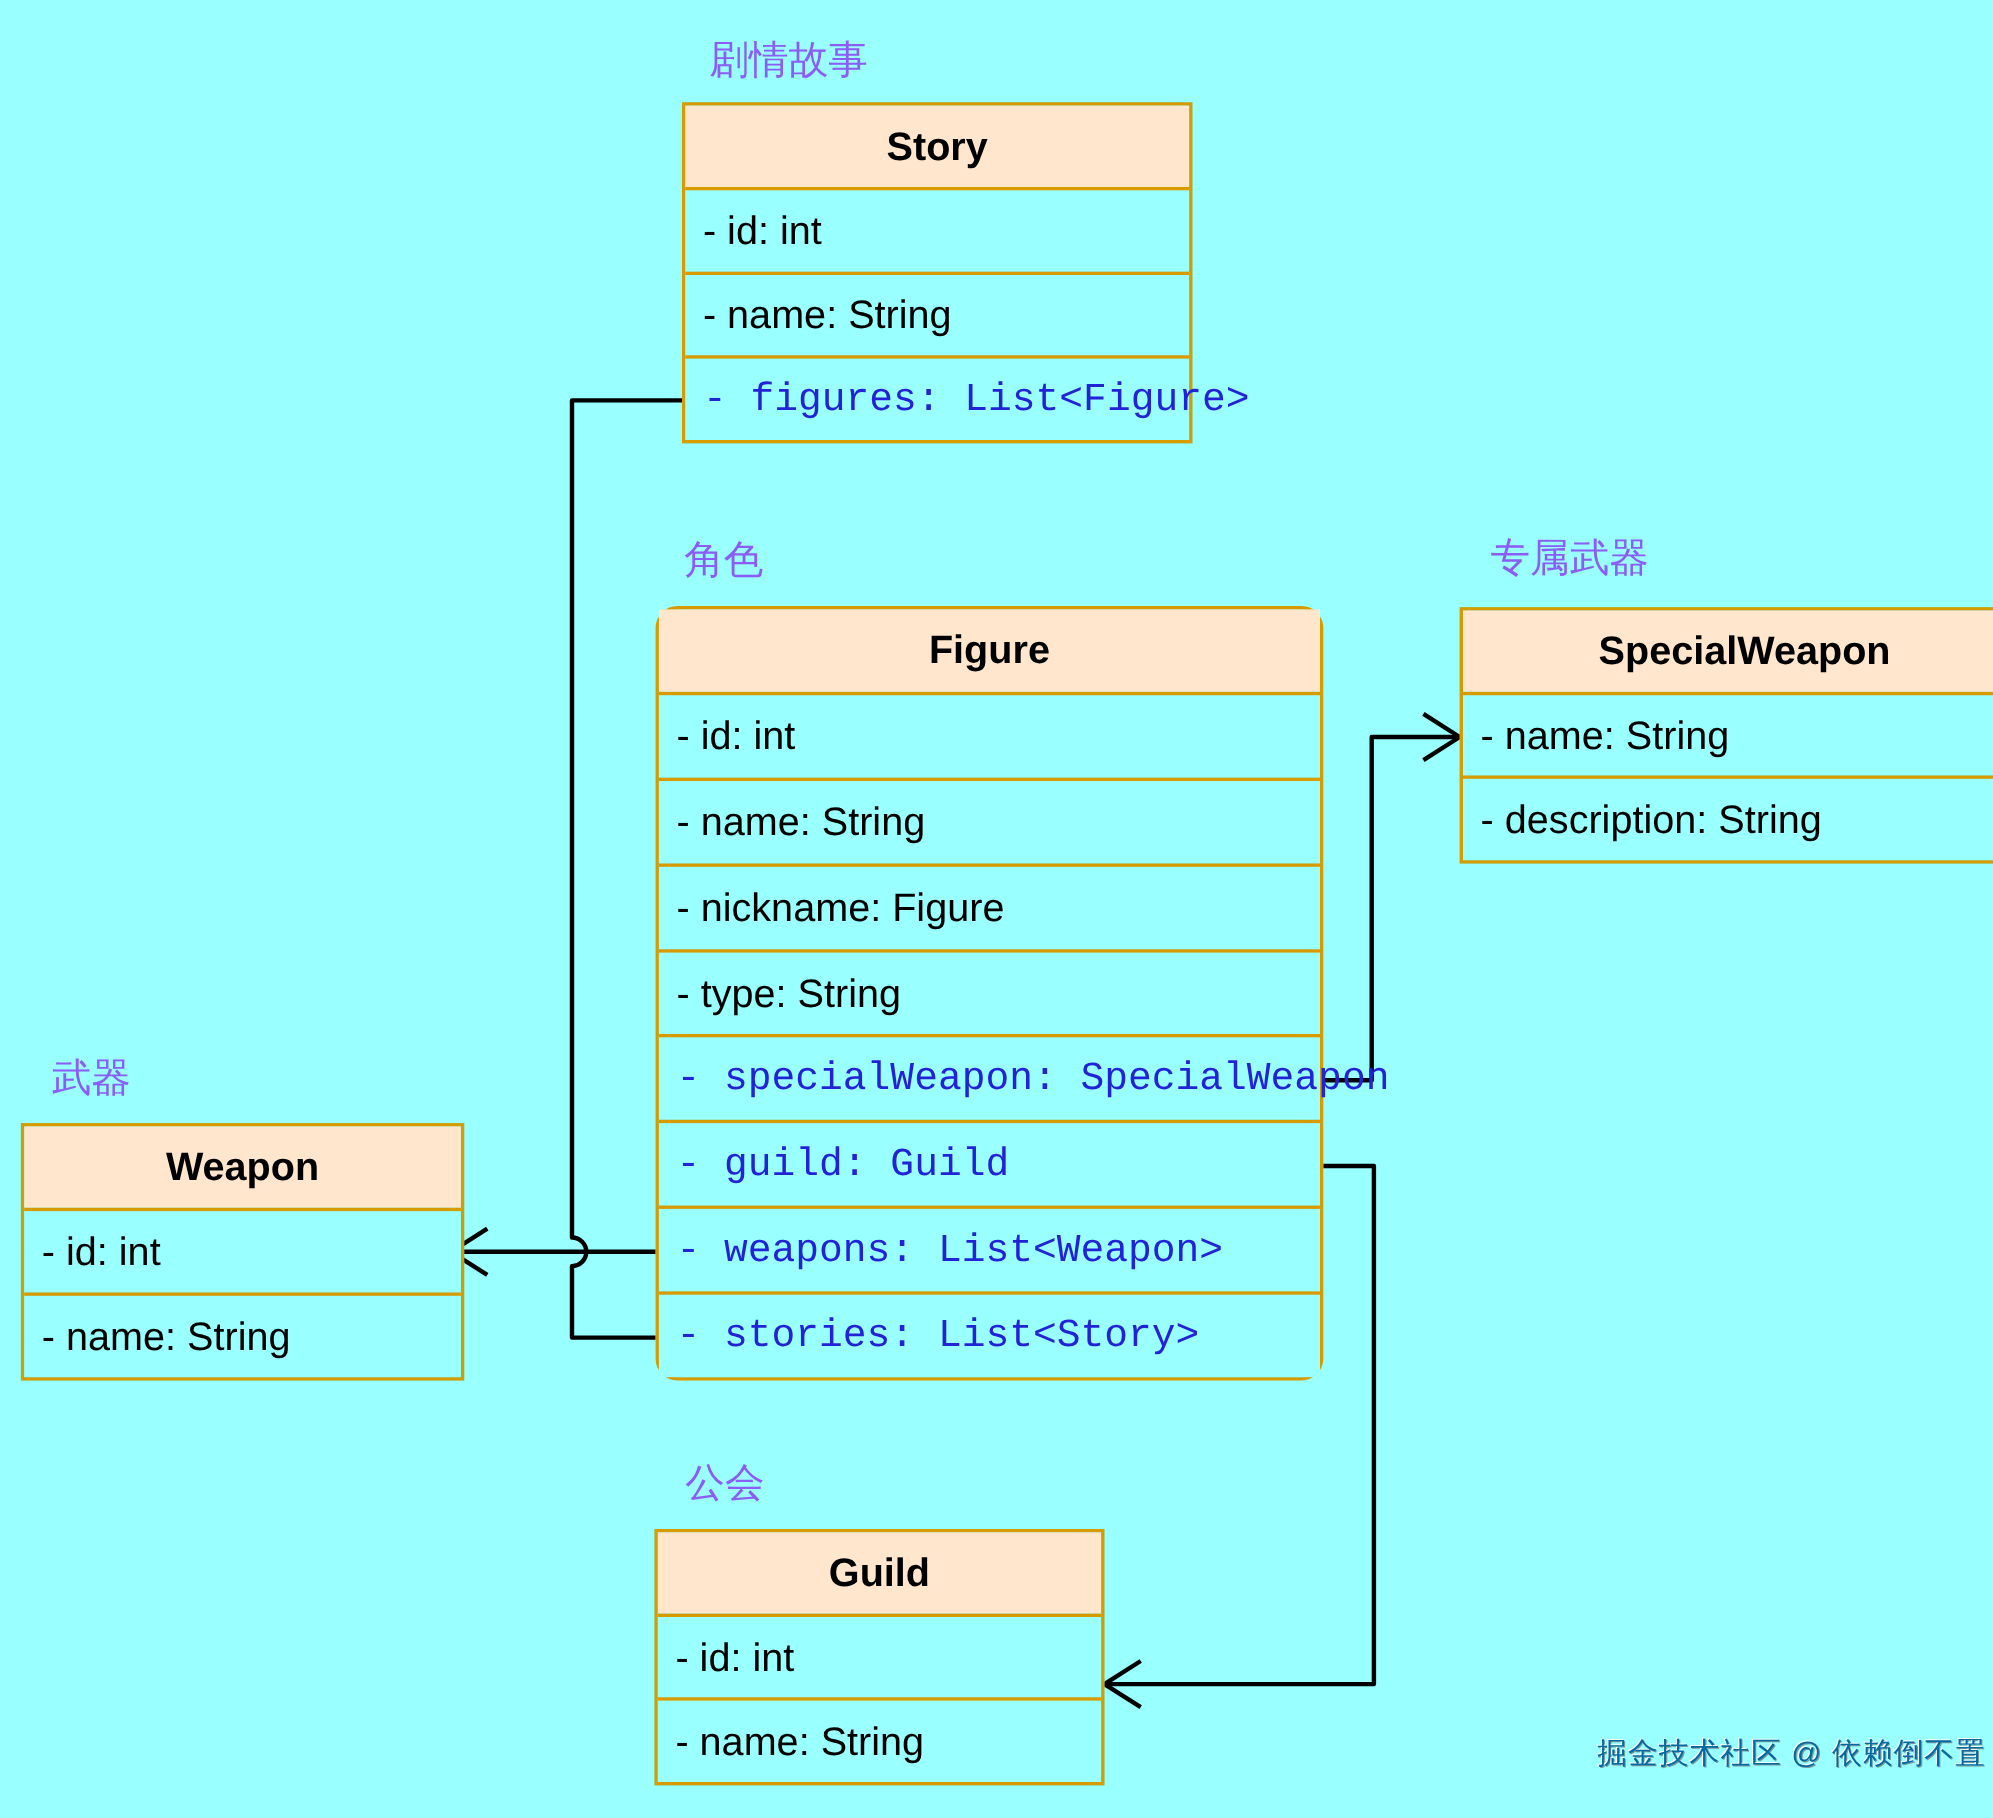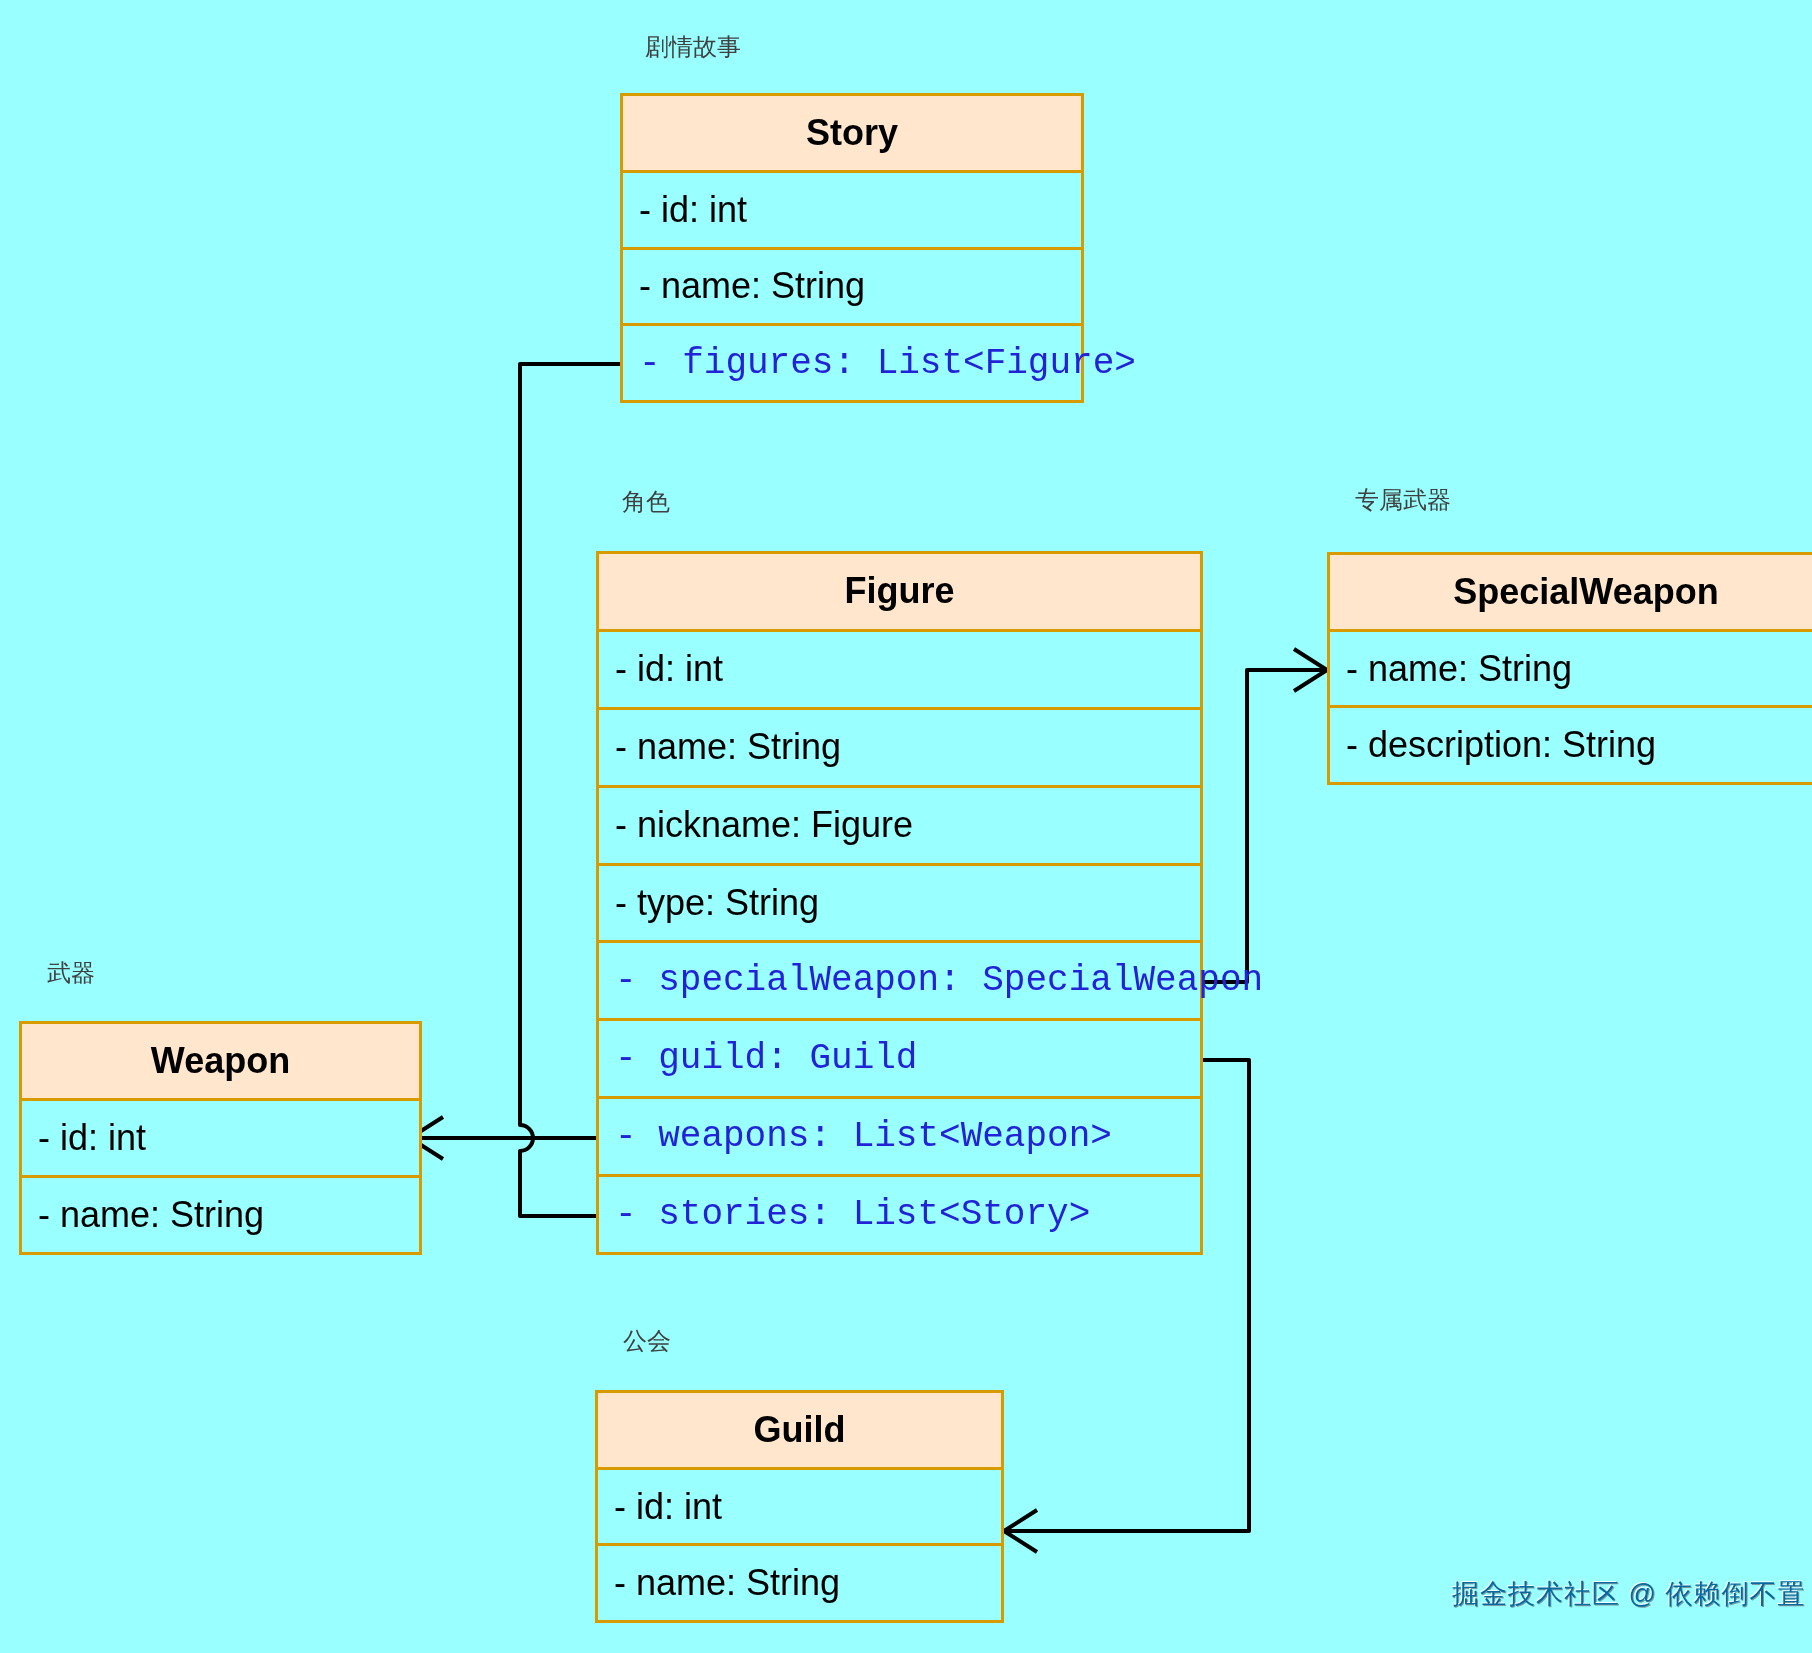--- a/index.html
+++ b/index.html
@@ -45,39 +45,39 @@
     display: flex;
     align-items: center;
     padding-left: 16px;
     background: #99FFFF;
     white-space: nowrap;
     text-align: right;
   }
   .uml-row.ref { color: #2222D6; font-family: Liberation Mono, monospace; }
   .class-label {
     position: absolute;
-    font-size: 24px;
-    color: #404040;
+    font-size: 36px;
+    color: #8b5cf6;
     line-height: 1.1;
     z-index: 2;
     white-space: nowrap;
   }
   .watermark {
     position: absolute;
     left: 1452px; top: 1576px;
     font-size: 27px;
     letter-spacing: 1px;
     color: #0369a1;
     text-shadow: -1px -1px 0 rgba(255,255,255,0.9), 1px 1px 0 rgba(110,120,125,0.75);
     z-index: 3;
     white-space: nowrap;
   }
   
   .box-story        { left: 620px;  top: 93px;   width: 464px; height: 310px; }
-  .box-figure       { left: 596px;  top: 551px;  width: 607px; height: 704px; }
+  .box-figure       { left: 596px;  top: 551px;  width: 607px; height: 704px; border-radius: 20px; }
   .box-specialweapon{ left: 1327px; top: 552px;  width: 518px; height: 233px; }
   .box-weapon       { left: 19px;   top: 1021px; width: 403px; height: 234px; }
   .box-guild        { left: 595px;  top: 1390px; width: 409px; height: 233px; }
   .label-story        { left: 645px;  top: 34px; }
   .label-figure       { left: 622px;  top: 489px; }
   .label-specialweapon{ left: 1355px; top: 487px; text-align: center; }
   .label-weapon       { left: 47px;   top: 960px; }
   .label-guild        { left: 623px;  top: 1328px; }
   .connector-layer path {
     stroke: #000; stroke-width: 4; fill: none;

